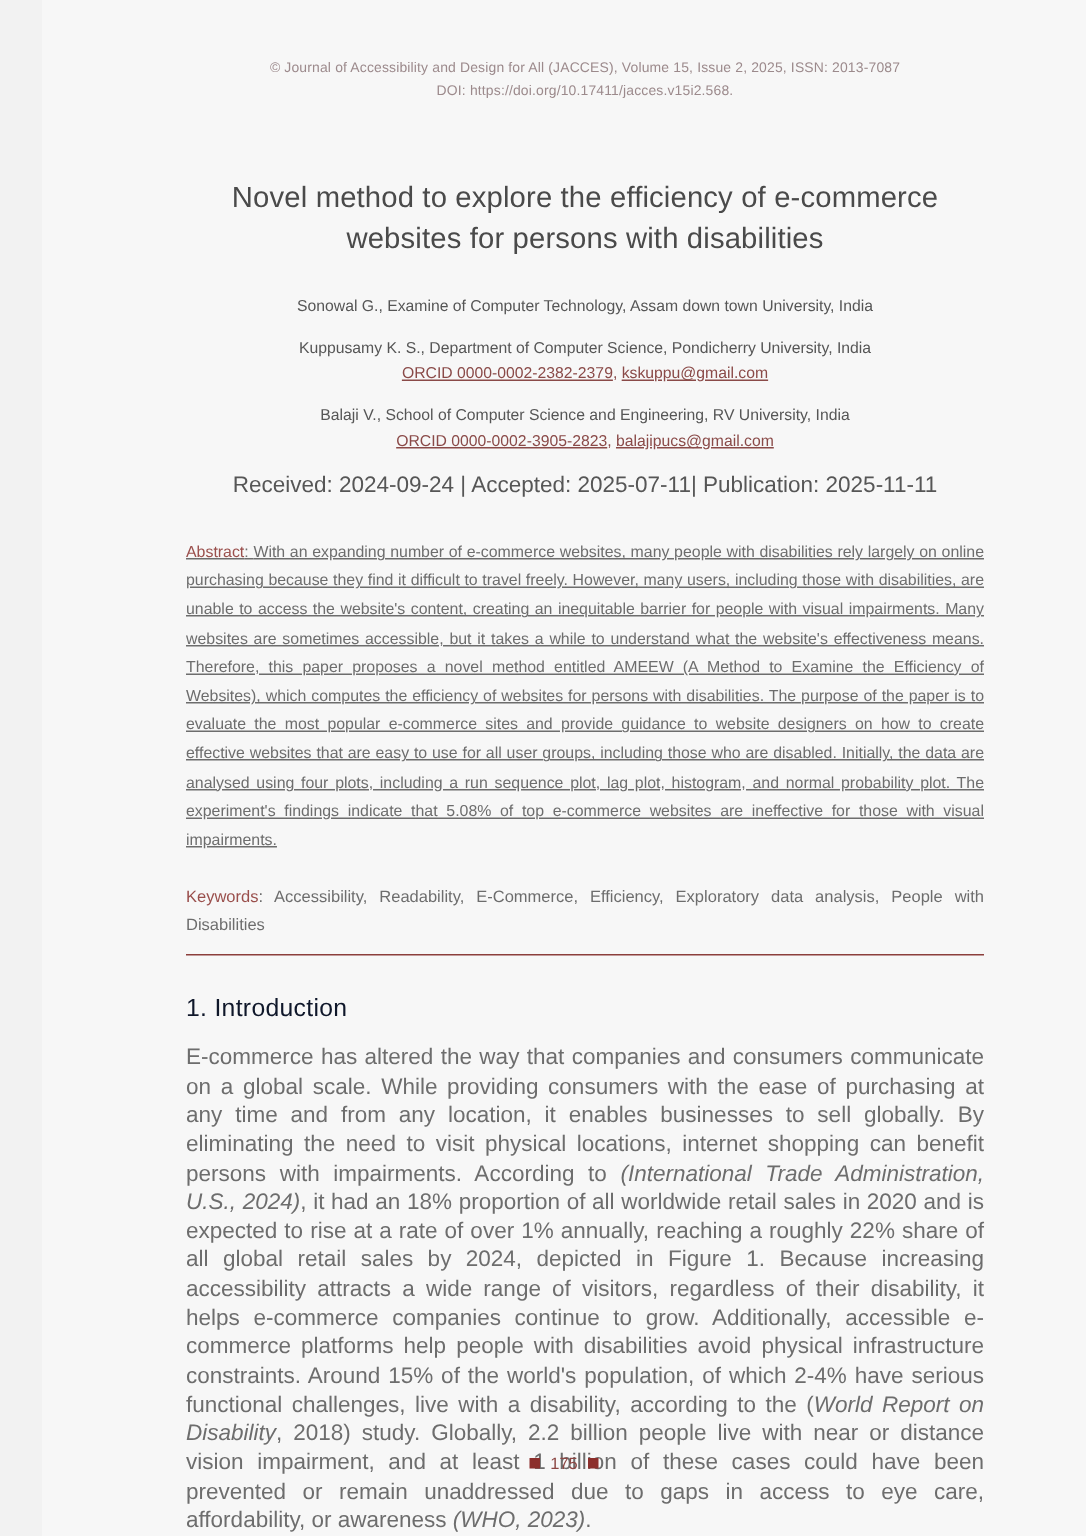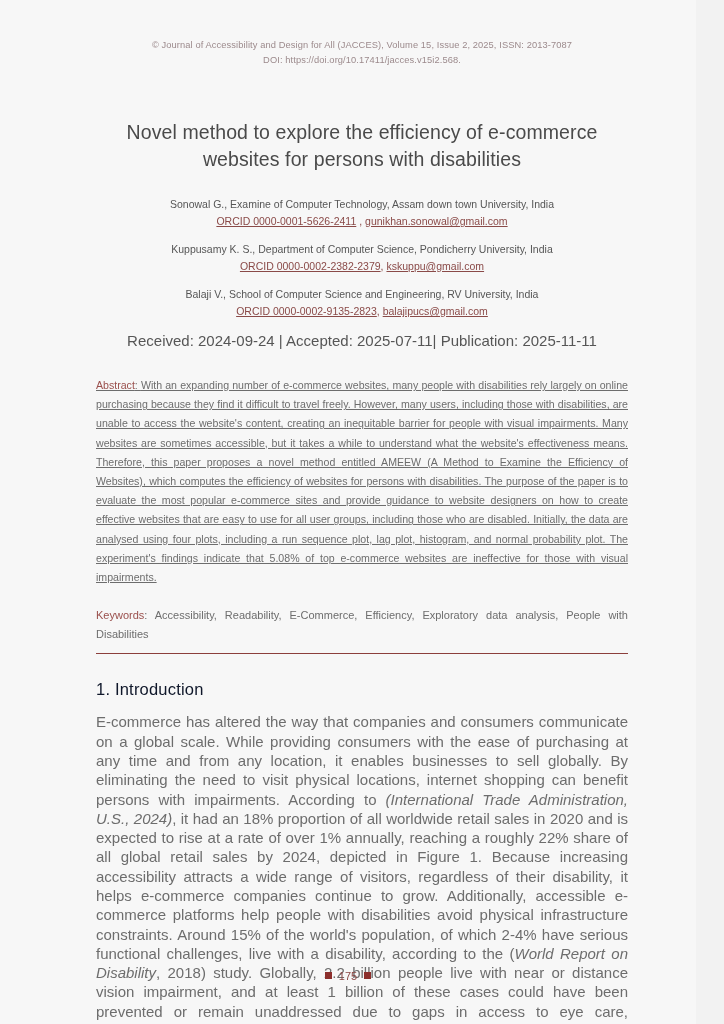--- a/index.html
+++ b/index.html
@@ -13,20 +13,21 @@
     font-family: "Liberation Sans", sans-serif;
     overflow: hidden;
   }
   .page {
     position: relative;
     width: 696px;
     height: 1024px;
     background: #f7f7f7;
     box-sizing: border-box;
     padding: 11px;
+    margin-left: 28px;
   }
   .page-inner {
     position: absolute;
     left: 96px;
     right: 96px;
     top: 0;
     width: 532px;
   }
 
   
@@ -164,31 +165,30 @@
 
     <h1 class="title">
       <span>Novel method to explore the efficiency of e-commerce</span><br>
       <span>websites for persons with disabilities</span>
     </h1>
 
     <div class="authors">
 
       <div class="author-block">
         <div class="author-line">Sonowal G., Examine of Computer Technology,  Assam down town University, India</div>
-        <div class="author-ids"><span class="link">ORCID 0000-0001-5626-2411</span><span> , </span><span class="link">gunikhan.sonowal@gmail.com</span></div>
       </div>
 
       <div class="author-block">
         <div class="author-line">Kuppusamy K. S., Department of Computer Science, Pondicherry University, India</div>
         <div class="author-ids"><span class="link">ORCID 0000-0002-2382-2379</span><span>, </span><span class="link">kskuppu@gmail.com</span></div>
       </div>
 
       <div class="author-block">
         <div class="author-line">Balaji V., School of Computer Science and Engineering, RV University, India</div>
-        <div class="author-ids"><span class="link">ORCID 0000-0002-9135-2823</span><span>, </span><span class="link">balajipucs@gmail.com</span></div>
+        <div class="author-ids"><span class="link">ORCID 0000-0002-3905-2823</span><span>, </span><span class="link">balajipucs@gmail.com</span></div>
       </div>
 
       <div class="dates">Received: 2024-09-24 | Accepted: 2025-07-11| Publication: 2025-11-11</div>
     </div>
 
     <div class="abstract"><span class="label-accent">Abstract</span><span>: </span><span>With an expanding number of e-commerce websites, many people with disabilities rely largely on online purchasing because they find it difficult to travel freely. However, many users, including those with disabilities, are unable to access the website's content, creating an inequitable barrier for people with visual impairments. Many websites are sometimes accessible, but it takes a while to understand what the website's effectiveness means. Therefore, this paper proposes a novel method entitled AMEEW (A Method to Examine the Efficiency of Websites), which computes the efficiency of websites for persons with disabilities. The purpose of the paper is to evaluate the most popular e-commerce sites and provide guidance to website designers on how to create effective websites that are easy to use for all user groups, including those who are disabled. Initially, the data are analysed using four plots, including a run sequence plot, lag plot, histogram, and normal probability plot. The experiment's findings indicate that 5.08% of top e-commerce websites are ineffective for those with visual impairments.</span></div>
 
     <div class="keywords"><span class="label-accent">Keywords</span><span>: </span><span>Accessibility, Readability, E-Commerce, Efficiency, Exploratory data analysis, People with Disabilities</span></div>
 
     <hr class="rule">

